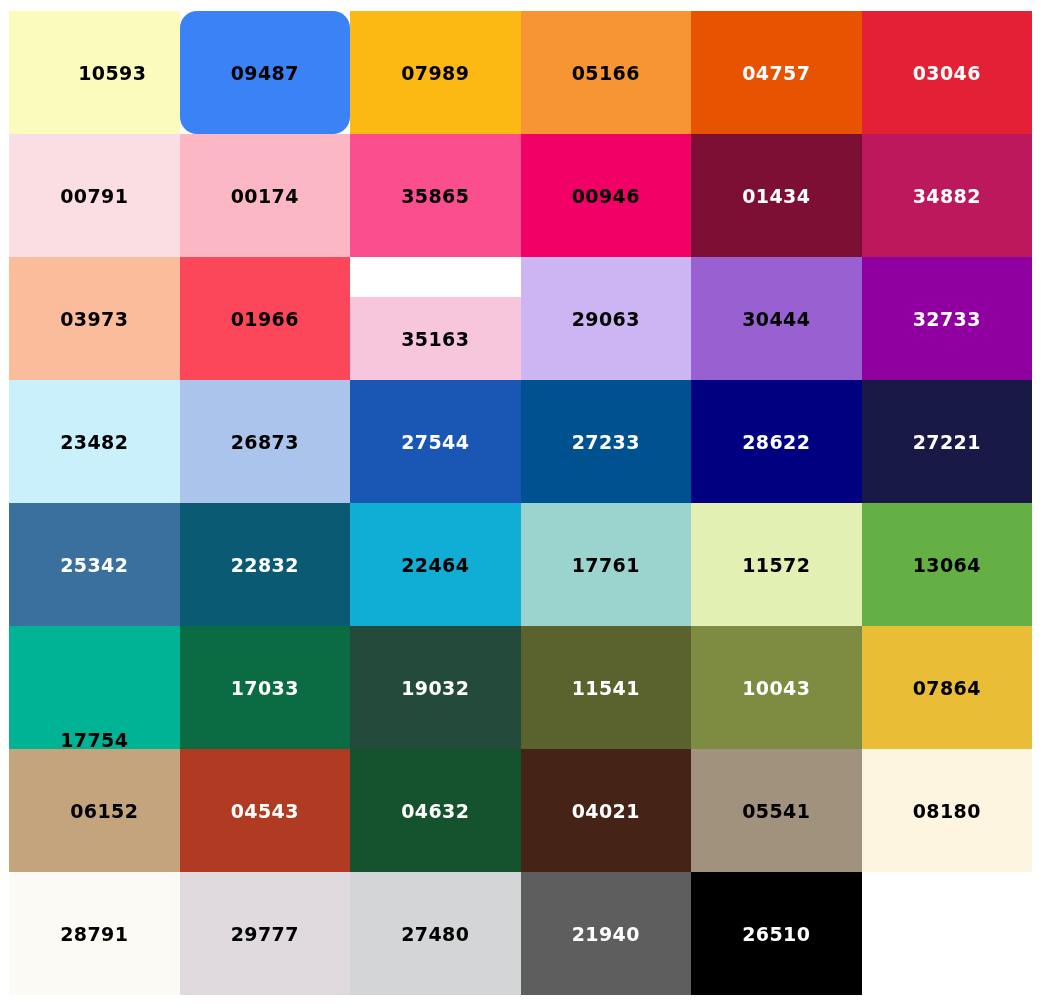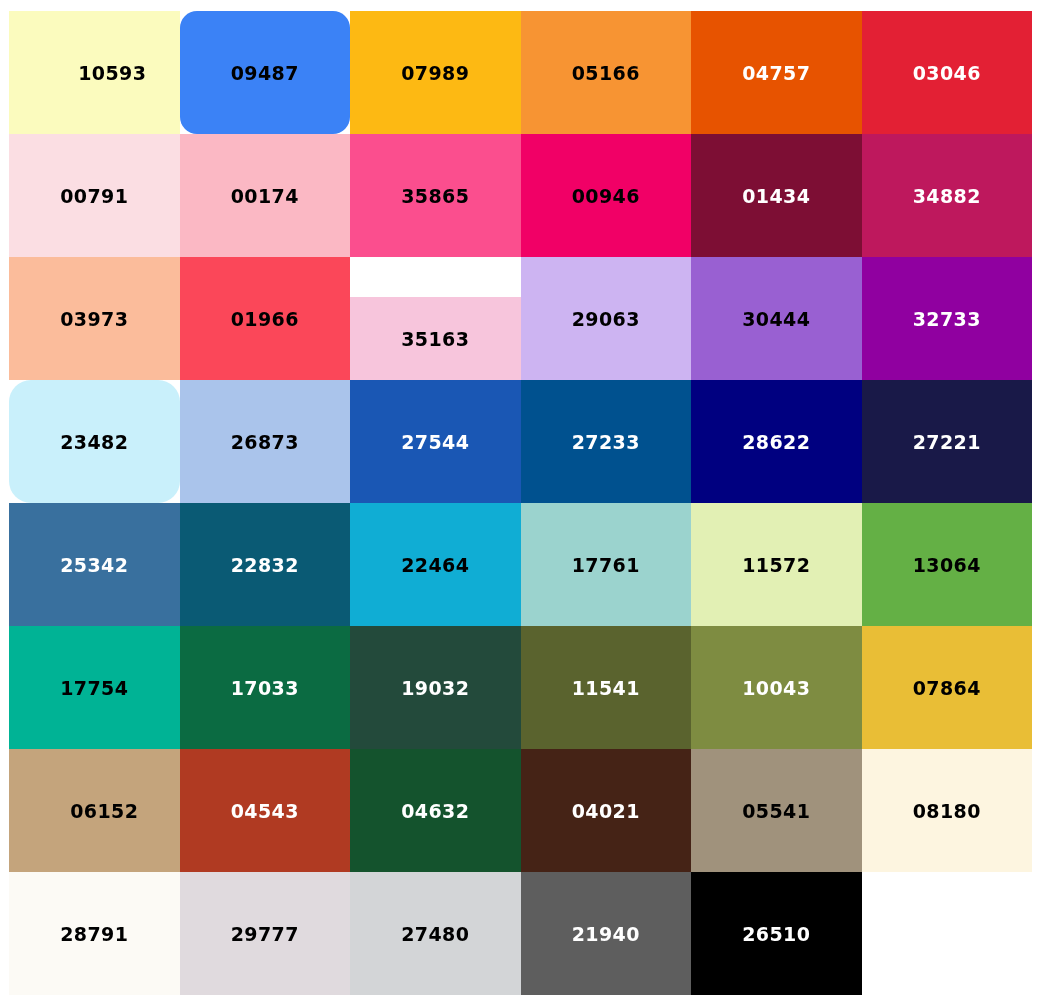--- a/index.html
+++ b/index.html
@@ -99,21 +99,21 @@
     </div>
     <div class="swatch-cell" style="background-color: rgb(205, 180, 242);">
       <span class="swatch-label dark-text">29063</span>
     </div>
     <div class="swatch-cell" style="background-color: rgb(153, 96, 210);">
       <span class="swatch-label dark-text">30444</span>
     </div>
     <div class="swatch-cell" style="background-color: rgb(144, 0, 160);">
       <span class="swatch-label light-text">32733</span>
     </div>
-    <div class="swatch-cell" style="background-color: rgb(201, 240, 251); border-radius: 22px;">
+    <div class="swatch-cell" style="background-color: rgb(201, 240, 251);">
       <span class="swatch-label dark-text">23482</span>
     </div>
     <div class="swatch-cell" style="background-color: rgb(170, 196, 235);">
       <span class="swatch-label dark-text">26873</span>
     </div>
     <div class="swatch-cell" style="background-color: rgb(26, 87, 180);">
       <span class="swatch-label light-text">27544</span>
     </div>
     <div class="swatch-cell" style="background-color: rgb(0, 81, 143);">
       <span class="swatch-label light-text">27233</span>
@@ -135,21 +135,21 @@
     </div>
     <div class="swatch-cell" style="background-color: rgb(155, 211, 206);">
       <span class="swatch-label dark-text">17761</span>
     </div>
     <div class="swatch-cell" style="background-color: rgb(226, 240, 180);">
       <span class="swatch-label dark-text">11572</span>
     </div>
     <div class="swatch-cell" style="background-color: rgb(100, 176, 69);">
       <span class="swatch-label dark-text">13064</span>
     </div>
-    <div class="swatch-cell" style="background-color: rgb(0, 179, 149);">
+    <div class="swatch-cell" style="background-color: rgb(0, 179, 149); align-items: flex-end;">
       <span class="swatch-label dark-text">17754</span>
     </div>
     <div class="swatch-cell" style="background-color: rgb(11, 107, 66);">
       <span class="swatch-label light-text">17033</span>
     </div>
     <div class="swatch-cell" style="background-color: rgb(35, 74, 59);">
       <span class="swatch-label light-text">19032</span>
     </div>
     <div class="swatch-cell" style="background-color: rgb(90, 99, 46);">
       <span class="swatch-label light-text">11541</span>

